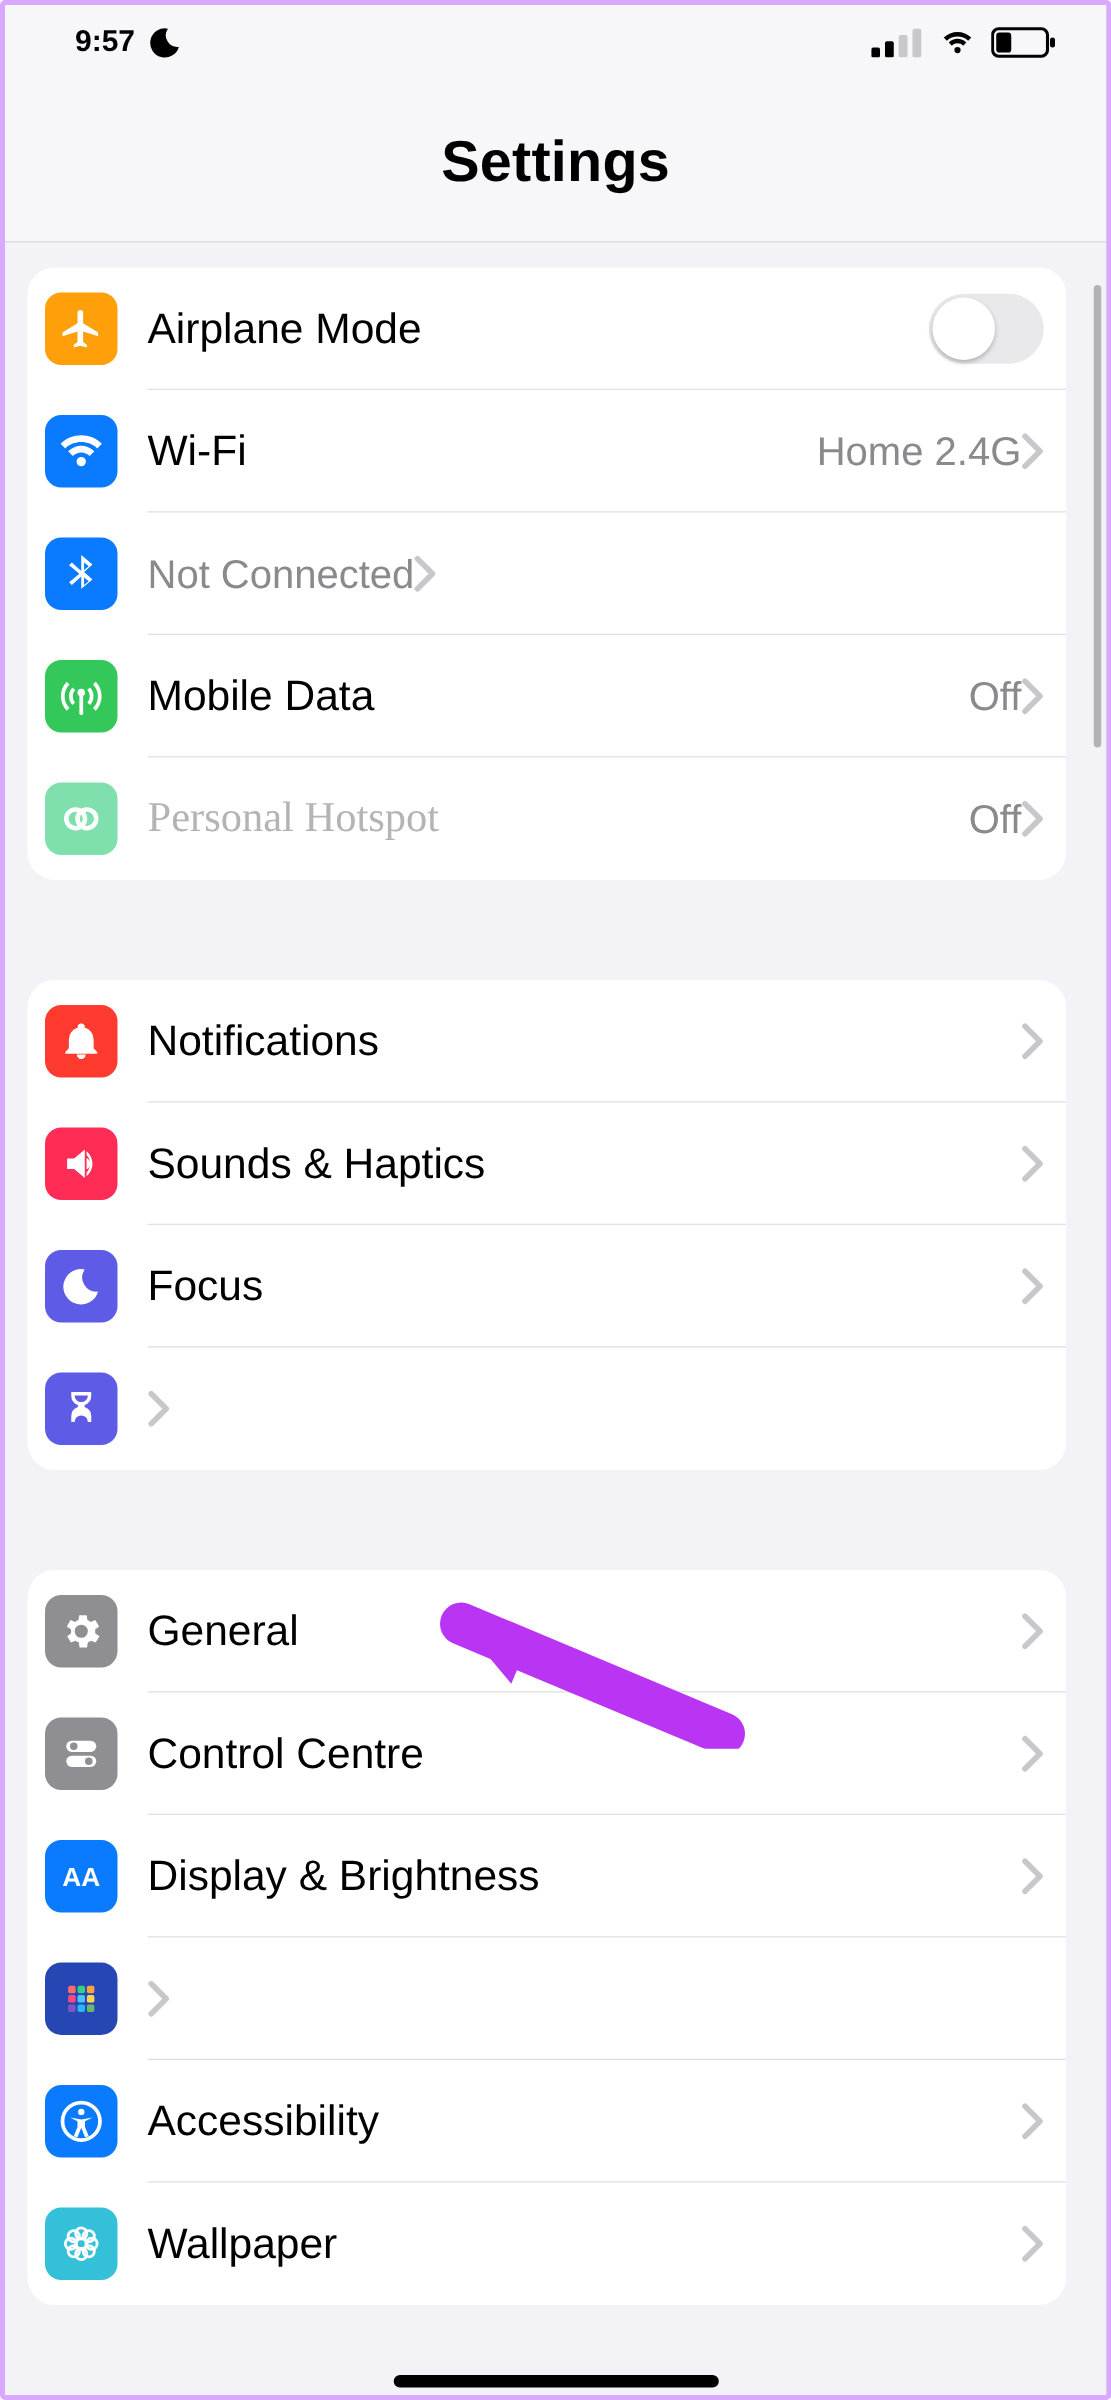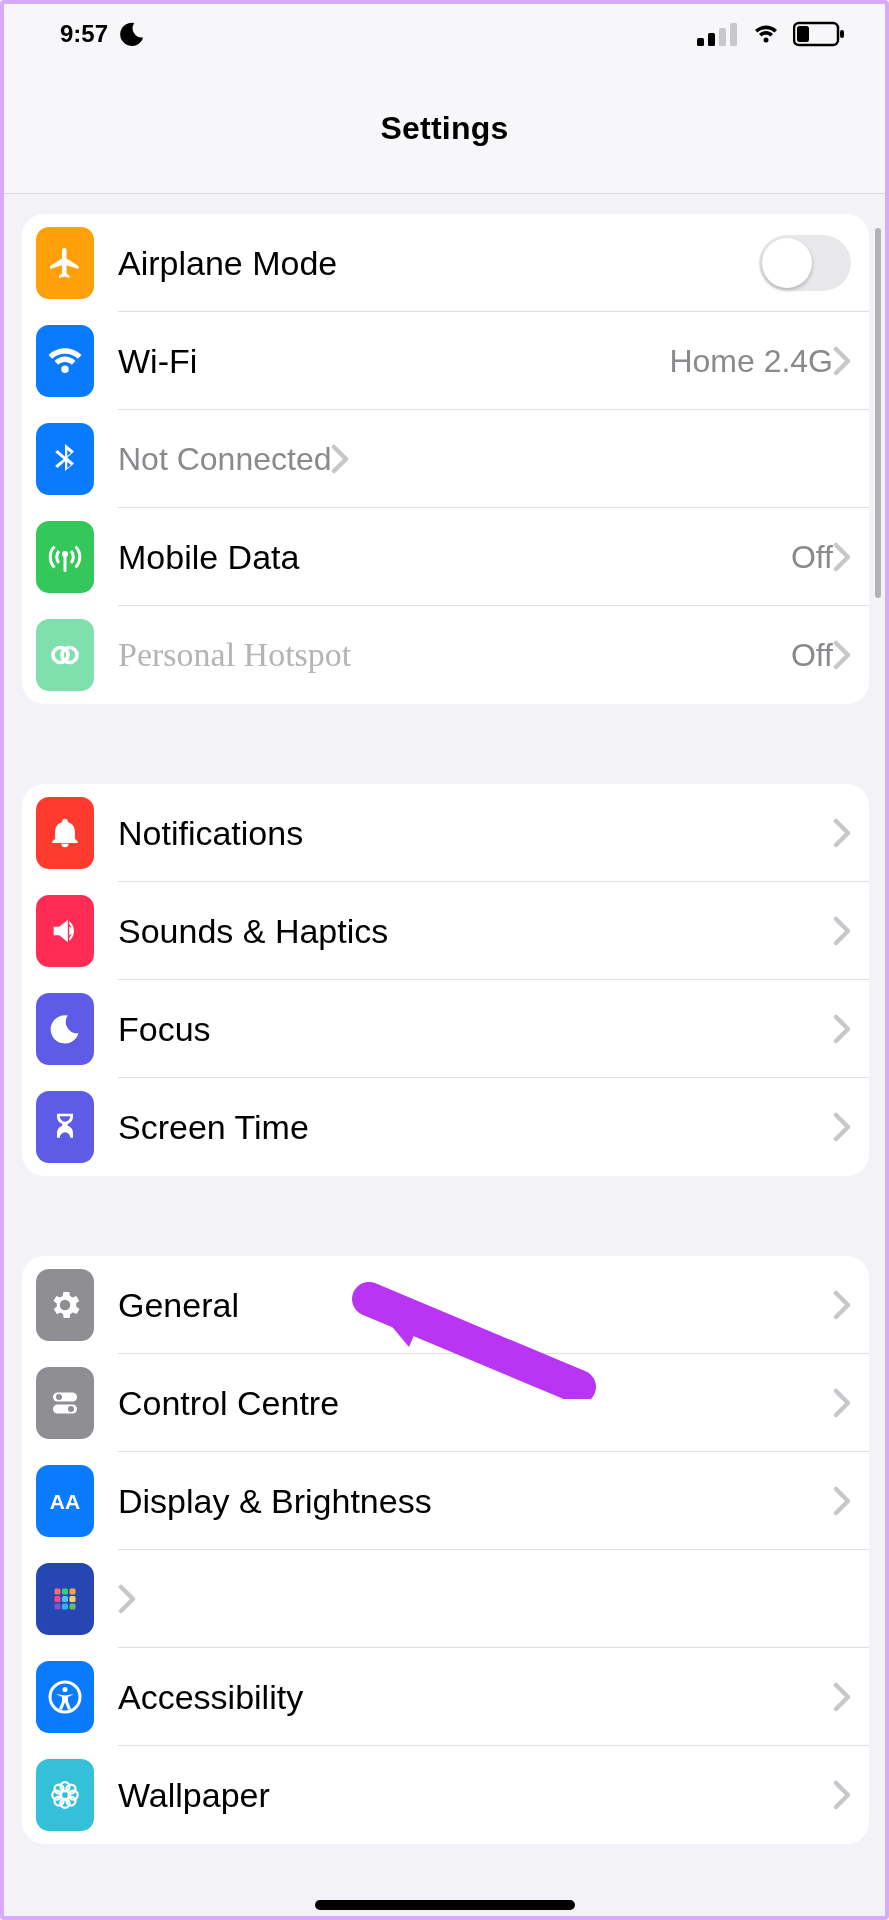--- a/index.html
+++ b/index.html
@@ -34,42 +34,42 @@
 
   
   .nav-header {
     height: 130px;
     background: #f7f7fa;
     display: flex;
     align-items: center;
     justify-content: center;
     border-bottom: 1px solid #d8d8dd;
   }
-  .nav-title { font-size: 32px; font-weight: 700; letter-spacing: 0.2px; }
-
-  
-  .content { padding: 0 16px 0 18px; }
+  .nav-title { font-size: 46px; font-weight: 700; letter-spacing: 0.2px; }
+
+  
+  .content { padding: 0 32px 0 18px; }
 
   .group {
     background: #fff;
     border-radius: 22px;
     margin-top: 26px;
     overflow: hidden;
   }
   .group:first-child { margin-top: 20px; }
 
   .row {
     display: flex;
     align-items: center;
     min-height: 98px;
     padding: 0 18px 0 14px;
     position: relative;
   }
   .row .icon-tile {
-    width: 58px; height: 72px;
+    width: 58px; height: 58px;
     border-radius: 13px;
     display: flex; align-items: center; justify-content: center;
     flex: 0 0 58px;
     margin-right: 24px;
   }
   .row .label { font-size: 34px; font-weight: 400; color: #000; flex: 1 1 auto; }
   .row.dim .label { color: #b4b4b8; font-family: Liberation Serif, serif; }
   .row .value { font-size: 32px; color: #8a8a8e; }
   .row .chev { flex: 0 0 auto; }
   .row .sep {
@@ -287,21 +287,20 @@
           </svg>
         <div class="sep"></div>
       </div>
 
       <div class="row">
         <div class="icon-tile" style="background:#5e5ce6">
           <svg width="32" height="32" viewBox="0 0 24 24">
               <path fill="#fff" d="M6 2h12v2a6 6 0 0 1-4 5.7V11a6 6 0 0 1 4 5.7V20H6v-3.3A6 6 0 0 1 10 11V9.7A6 6 0 0 1 6 4V2zm2 2a4 4 0 0 0 4 4 4 4 0 0 0 4-4H8zm0 16h8a4 4 0 0 0-4-4 4 4 0 0 0-4 4z"></path>
             </svg>
         </div>
-        <div class="label">Screen Time</div>
         <svg class="chev" width="18" height="30" viewBox="0 0 12 20">
             <path d="M2 2l8 8-8 8" stroke="#c7c7cc" stroke-width="3" fill="none" stroke-linecap="round" stroke-linejoin="round"></path>
           </svg>
 
       </div>
     </div>
 
     <div class="group" style="margin-top:80px">
       <div class="row">
         <div class="icon-tile" style="background:#8e8e93">

